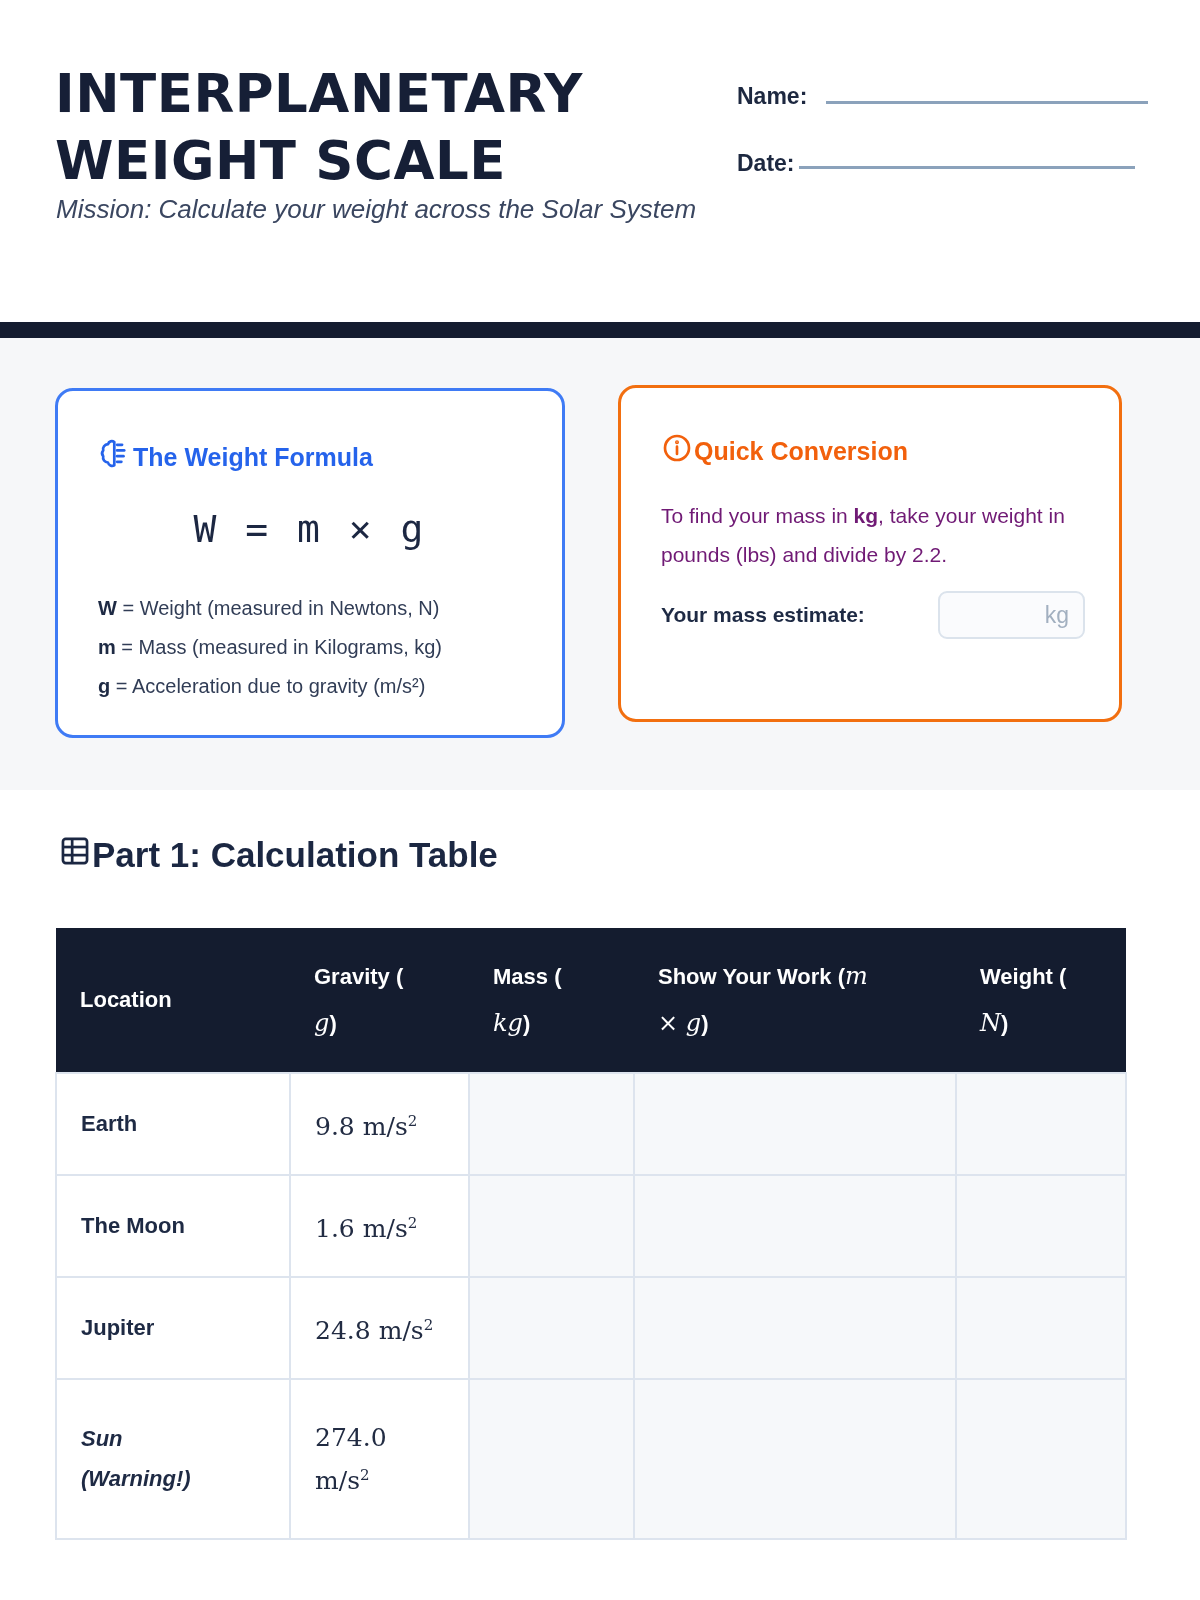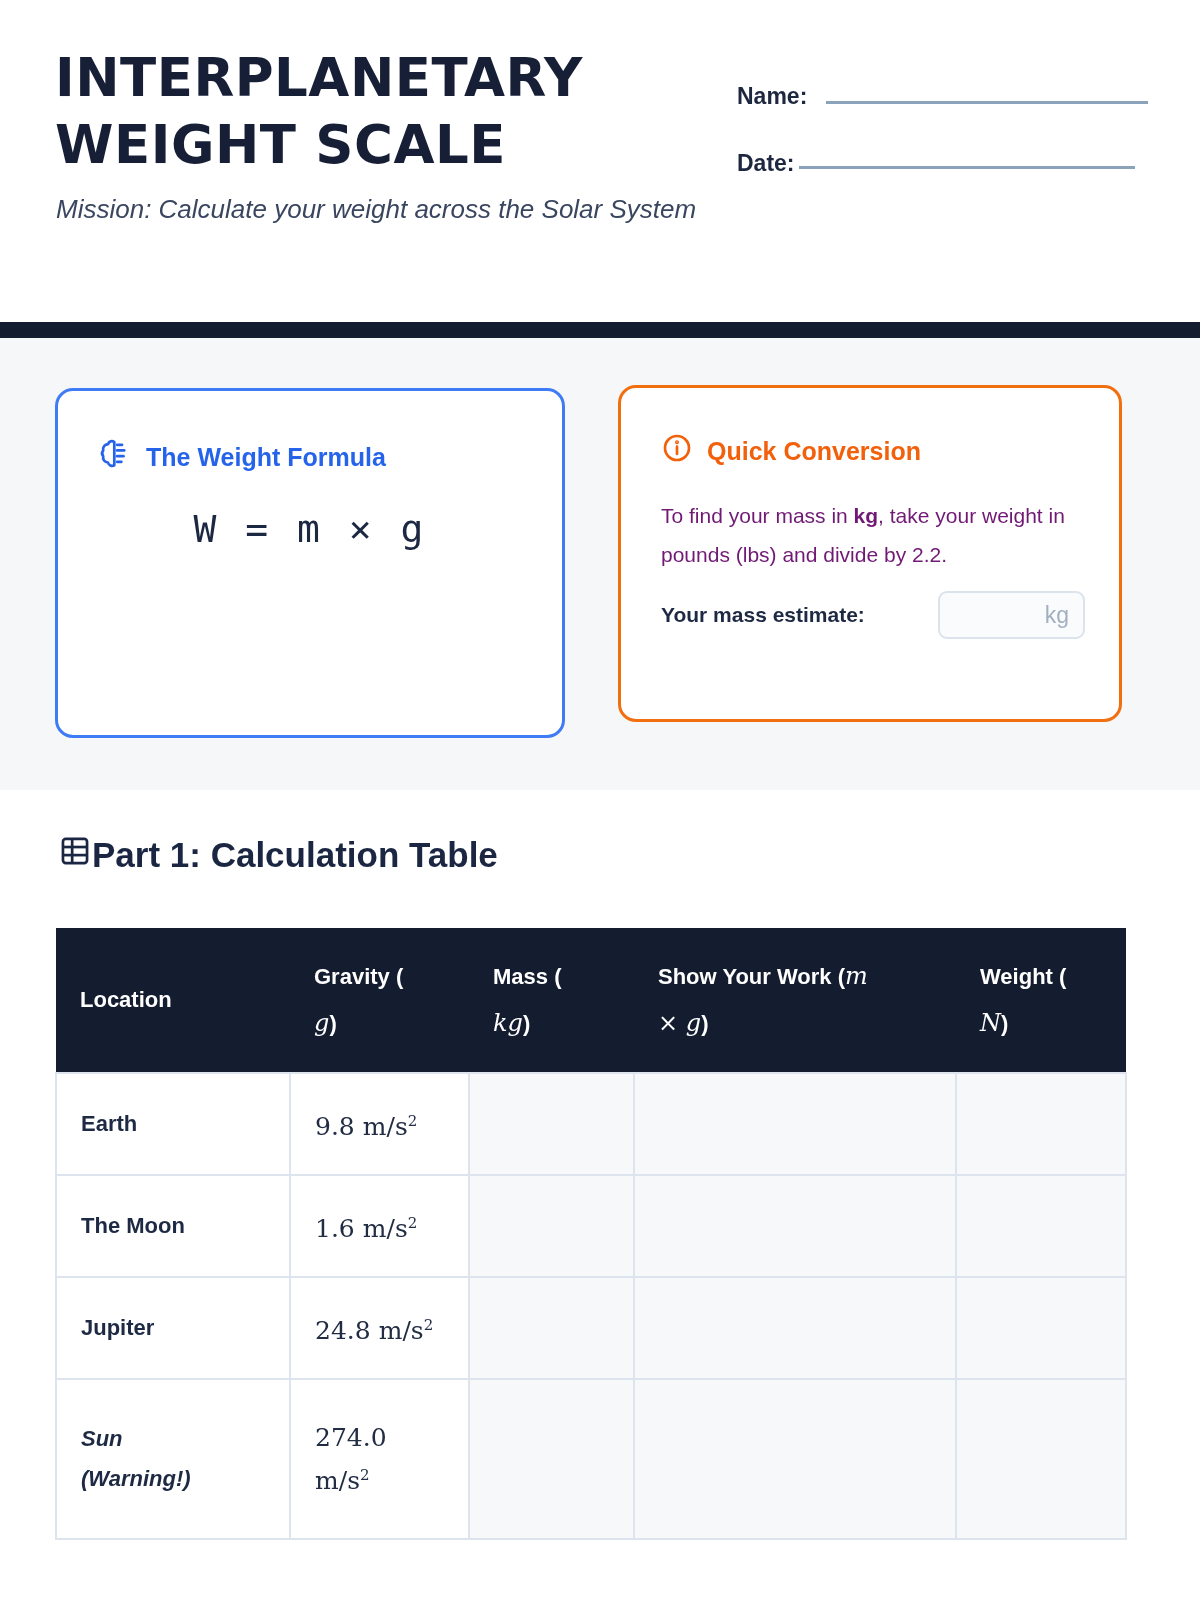--- a/index.html
+++ b/index.html
@@ -6,21 +6,21 @@
   html,body { width:1200px; height:1600px; }
   body {
     position:relative;
     background:#ffffff;
     font-family:"Liberation Sans", sans-serif;
     color:#1e2a44;
     overflow:hidden;
   }
   
   .title {
-    position:absolute; left:55px; top:44px;
+    position:absolute; left:55px; top:60px;
     font-family:"DejaVu Sans", sans-serif;
     font-weight:800; font-size:53px; line-height:67px;
     letter-spacing:0.5px; color:#161f36;
   }
   .subtitle {
     position:absolute; left:56px; top:186px; width:720px;
     font-size:26px; font-style:italic; color:#3a4660; line-height:46px;
   }
   .field-label {
     position:absolute; font-size:23px; font-weight:700; color:#1d2840;margin-top:20px;
@@ -32,21 +32,21 @@
   .date-line { left:799px; top:166px; width:336px; }
 
   .divider-bar { position:absolute; left:0; top:322px; width:1200px; height:16px; background:#141c30; }
   .gray-section { position:absolute; left:0; top:338px; width:1200px; height:452px; background:#f6f7f9; }
 
   
   .card { position:absolute; background:#ffffff; border-radius:18px; }
   .formula-card { left:55px; top:388px; width:510px; height:350px; border:3px solid #3f7bf5; }
   .conversion-card { left:618px; top:385px; width:504px; height:337px; border:3px solid #f26f10; }
 
-  .card-heading { display:flex; align-items:center; gap:14px; font-size:25px; font-weight:700; }
+  .card-heading { display:flex; align-items:center; gap:1px; font-size:25px; font-weight:700; }
   .formula-card .card-heading { margin:46px 0 0 40px; color:#2563eb; }
   .conversion-card .card-heading { margin:44px 0 0 40px; color:#f2600c; }
   .card-heading svg { flex:0 0 auto; }
 
   .formula-line {
     margin-top:30px; text-align:center;
     font-family:"DejaVu Sans Mono", monospace;
     font-size:38px; line-height:44px; letter-spacing:3px; color:#1c2742;
   }
   .definitions { margin:38px 40px 0 40px; font-size:20px; line-height:39px; color:#313d56; }
@@ -123,20 +123,34 @@
         <path d="M11.5 3.6 C10 2.4 7.6 3 7.1 5 C4.6 5.2 3.1 7.3 3.7 9.4 C2.7 10.6 2.7 12.4 3.7 13.6 C3.1 15.8 4.7 17.9 7 18 C7.5 19.9 9.7 20.9 11.5 20 Z"></path>
         <path d="M13.5 5.5 h3.5"></path>
         <path d="M13.5 9.5 h5"></path>
         <path d="M13.5 13.5 h4.5"></path>
         <path d="M13.5 17.5 h3"></path>
       </svg>
     </span>
     <span>The Weight Formula</span>
   </div>
   <div class="formula-line">W = m × g</div>
+  <div class="definitions">
+    <div>
+      <b>W</b>
+      <span>= Weight (measured in Newtons, N)</span>
+    </div>
+    <div>
+      <b>m</b>
+      <span>= Mass (measured in Kilograms, kg)</span>
+    </div>
+    <div>
+      <b>g</b>
+      <span>= Acceleration due to gravity (m/s²)</span>
+    </div>
+  </div>
 </div>
 
 <div class="card conversion-card">
   <div class="card-heading">
     <span>
       <svg width="32" height="32" viewBox="0 0 24 24" fill="none" stroke="#f2600c" stroke-width="2" stroke-linecap="round">
         <circle cx="12" cy="12" r="9"></circle>
         <line x1="12" y1="11" x2="12" y2="16.5"></line>
         <circle cx="12" cy="7.6" r="0.5" fill="#f2600c"></circle>
       </svg>

